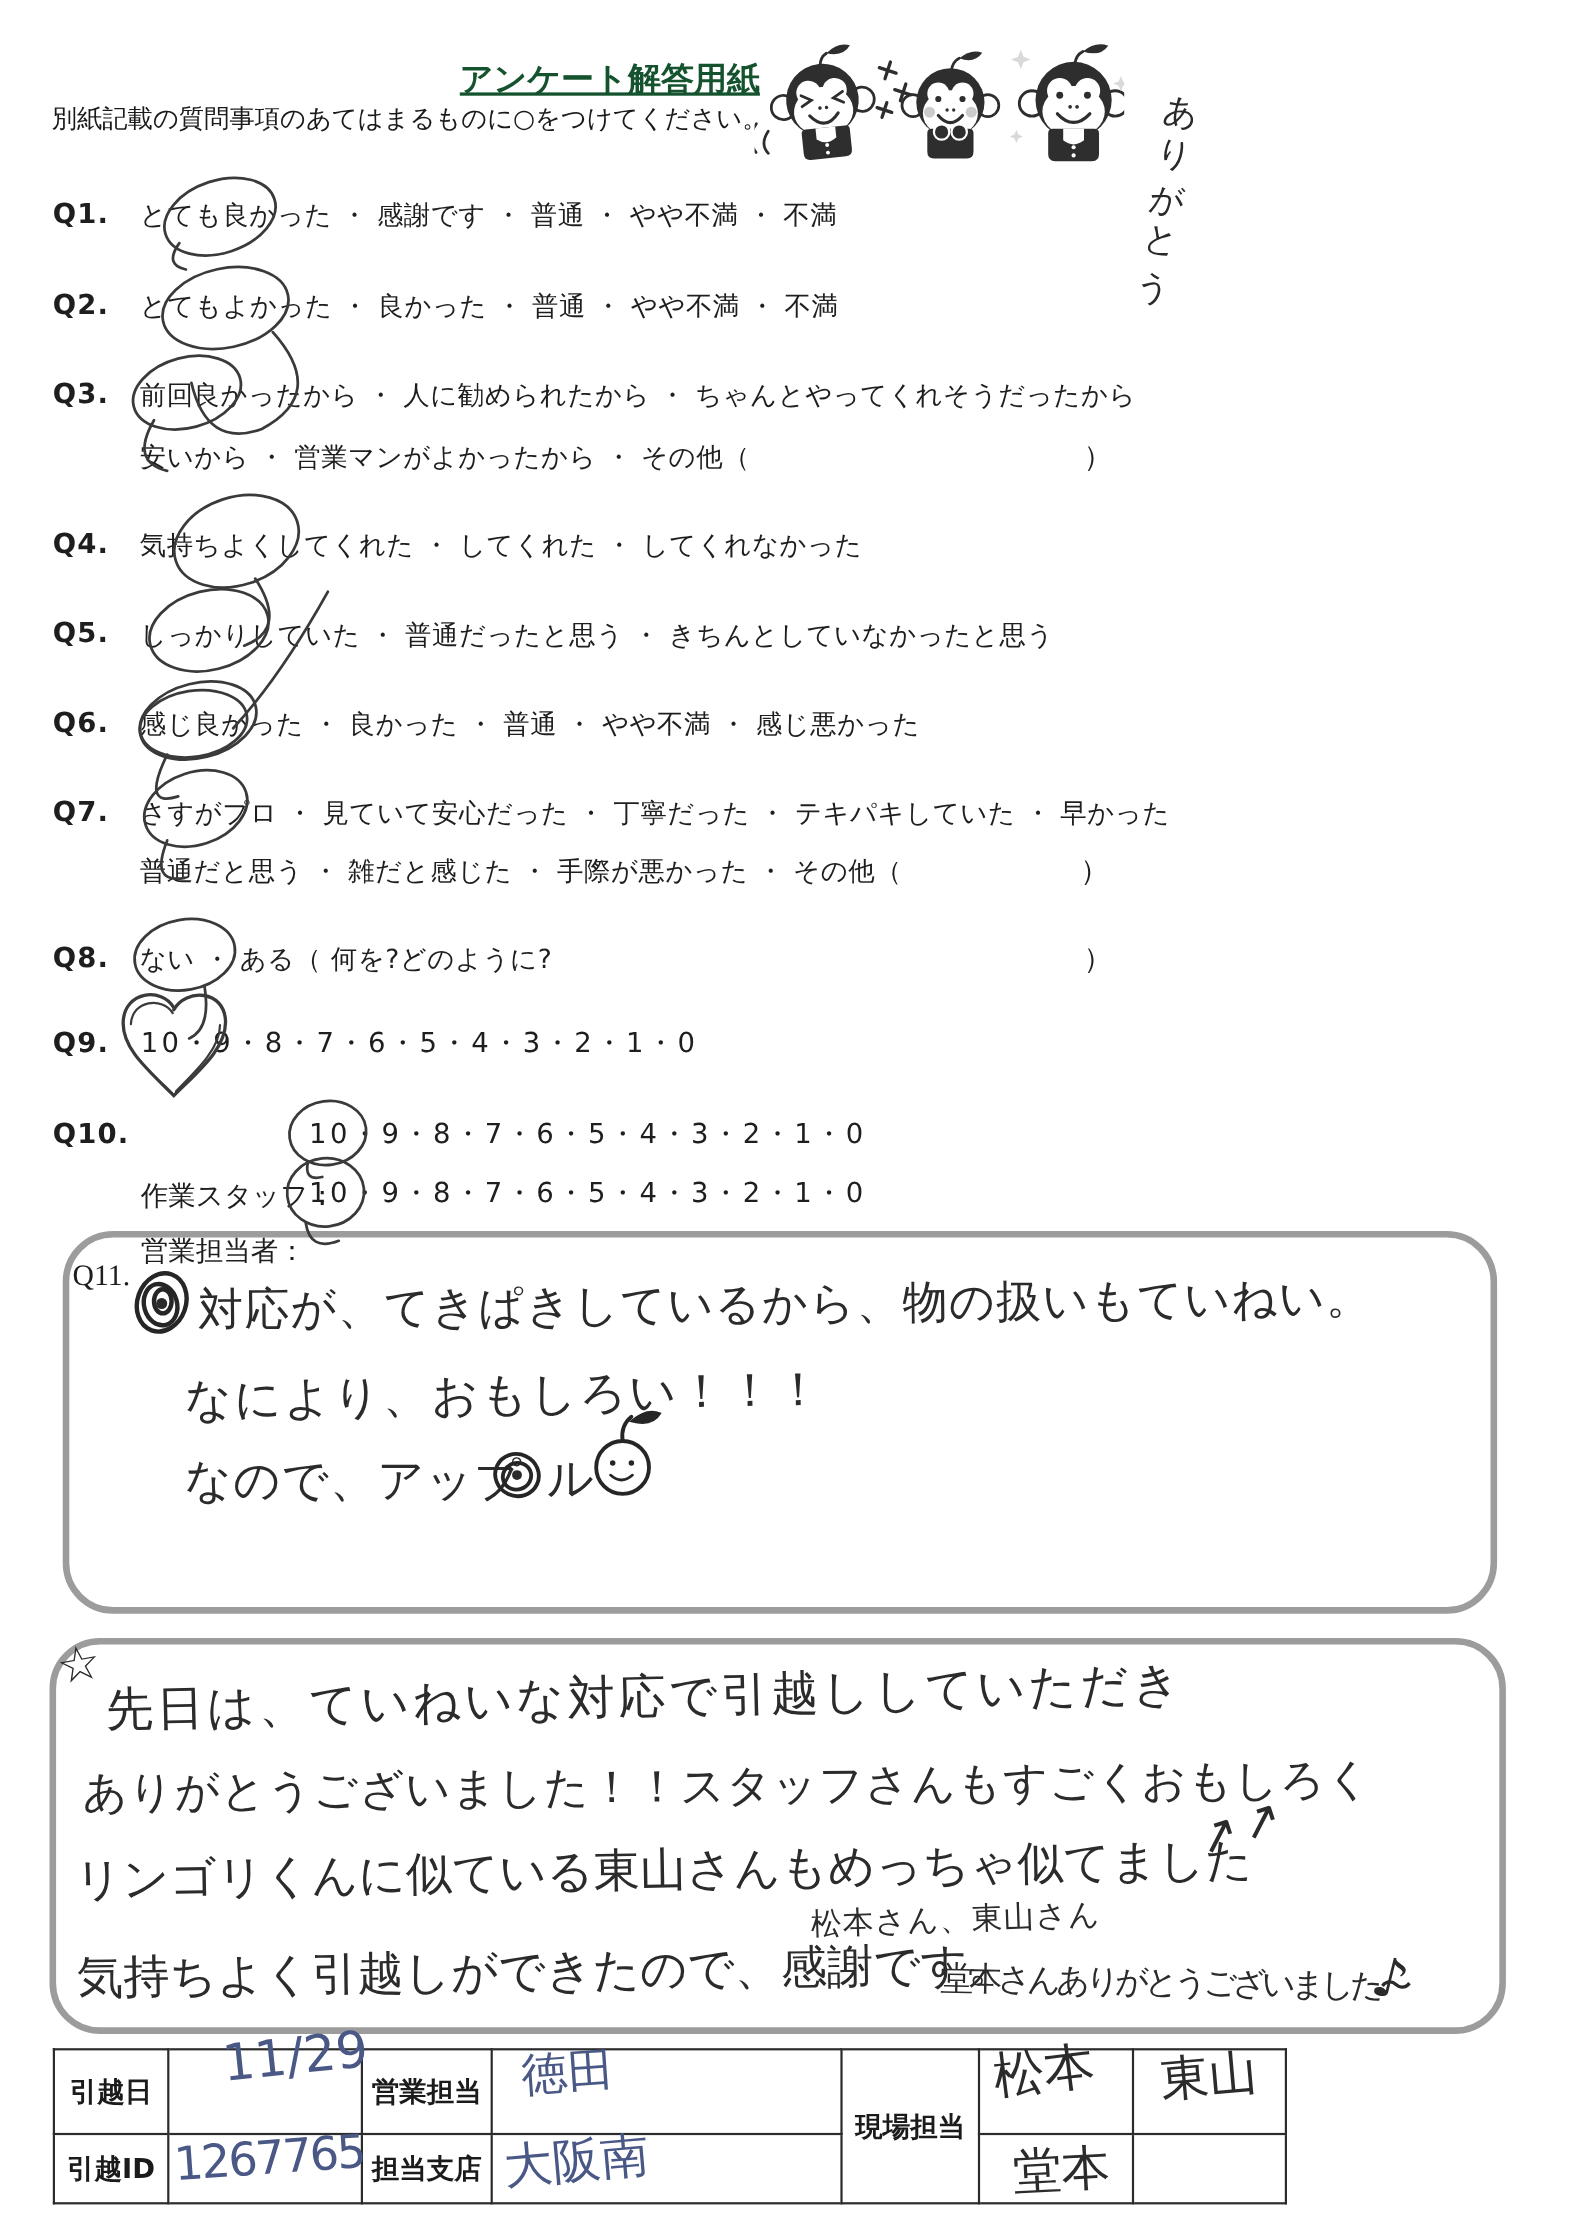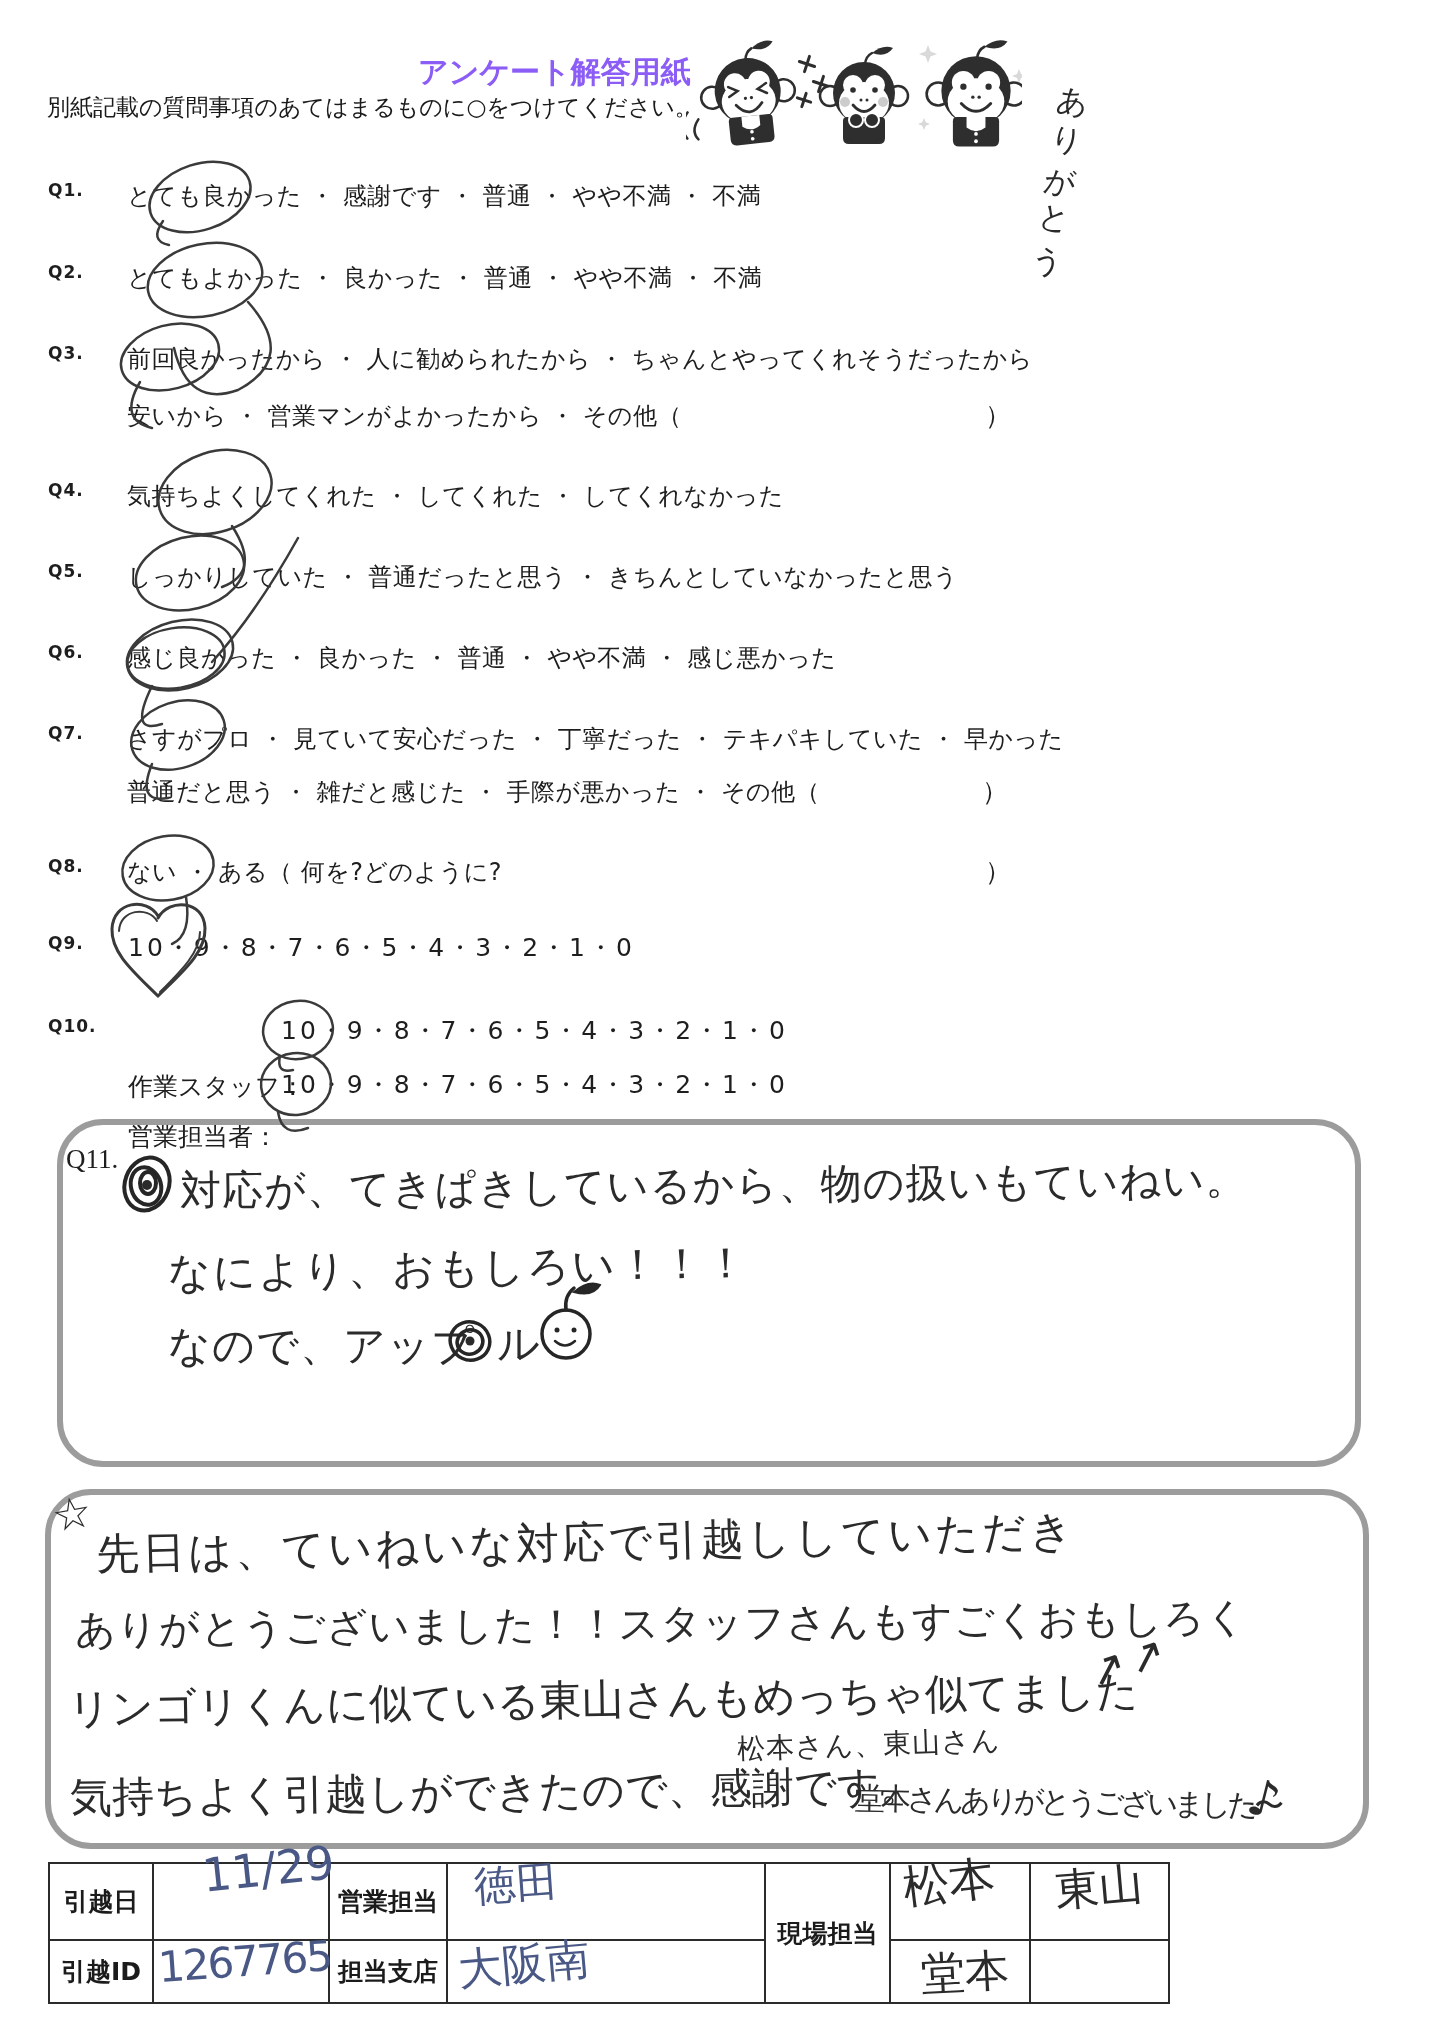--- a/index.html
+++ b/index.html
@@ -3,23 +3,23 @@
 <meta charset="utf-8">
 <style>
   html,body { margin:0; padding:0; background:#e8e8e8; }
   .page {
     position:relative; width:1433px; height:2023px; background:#ffffff;
     font-family:"DejaVu Sans","Liberation Sans",sans-serif; color:#1e1e1e;
     overflow:hidden; margin:0 auto;
   }
   .abs { position:absolute; white-space:nowrap; }
   .brand { font-size:46px; font-weight:bold; letter-spacing:0px; color:#161616; }
-  .sheet-title { font-size:30px; font-weight:bold; color:#8b5cf6; }
+  .sheet-title { font-size:30px; font-weight:bold; color:#14532d;text-decoration:underline; }
   .instruction { font-size:23px; font-weight:500; color:#1a1a1a; }
-  .qlabel { font-size:17px; font-weight:600; letter-spacing:1px; }
+  .qlabel { font-size:25px; font-weight:600; letter-spacing:1px; }
   .opts { font-size:24px; font-weight:500; letter-spacing:0.5px; }
   .scale { font-size:25px; font-weight:500; letter-spacing:3px; }
   .scale-label { font-size:25px; font-weight:500; }
   .paren { font-size:26px; font-weight:500; }
   .q11-label { font-family:"Liberation Serif","DejaVu Serif",serif; font-size:27px; font-weight:500; }
   .hw { color:#2b2b2b; font-weight:400; }
   .hw-blue { color:#4a5886; }
   .round-box { position:absolute; border:6px solid #9c9c9c; border-radius:46px; background:transparent; }
   .thanks-vert { writing-mode:vertical-rl; font-size:31px; font-weight:500; letter-spacing:5px; color:#2a2a2a; }
   table.ftable { position:absolute; left:48px; top:1862px; border-collapse:collapse; table-layout:fixed; }

